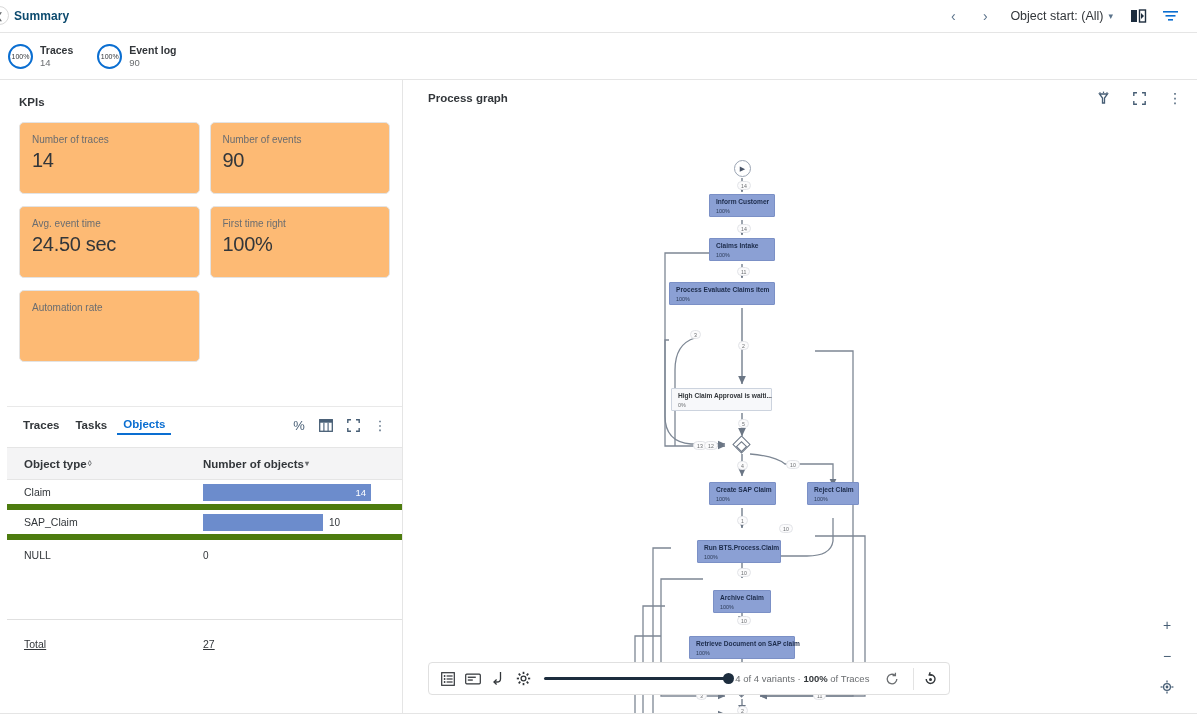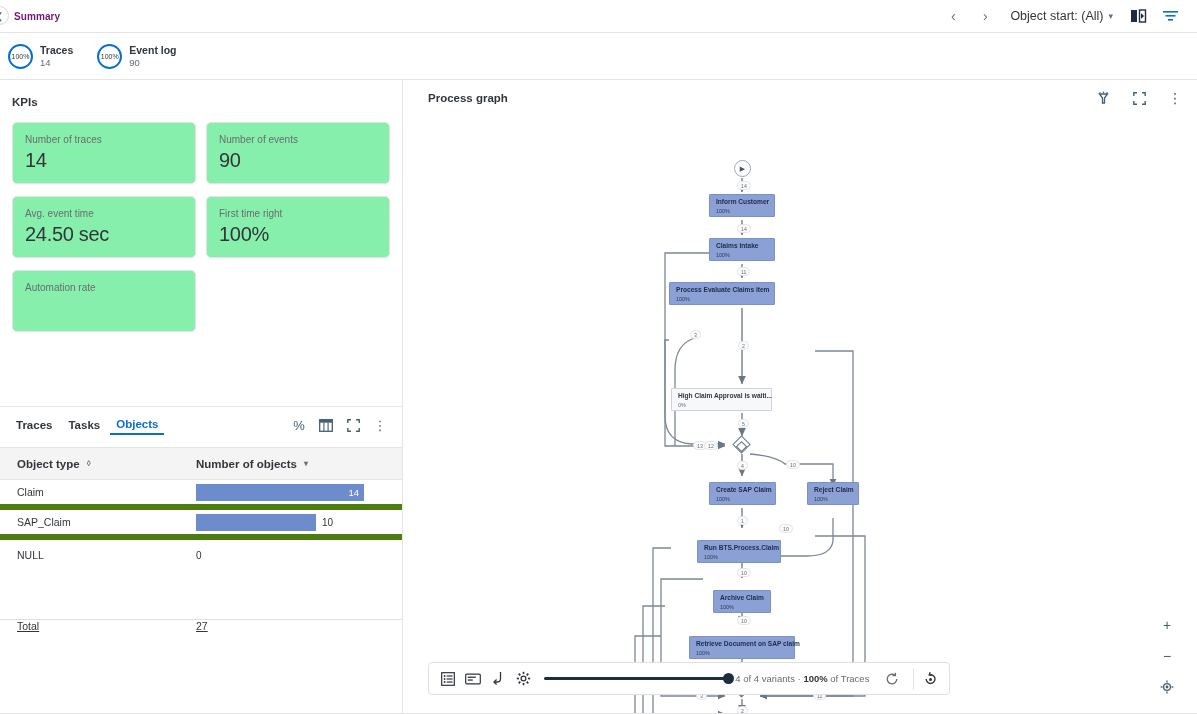--- a/index.html
+++ b/index.html
@@ -18,22 +18,22 @@
     border-bottom: 1px solid #e5e5e5;
   }
   .collapse-knob {
     position: absolute; left: -10px; top: 6px;
     width: 19px; height: 19px; border-radius: 50%;
     border: 1px solid #d9d9d9; background: #fff;
     display: flex; align-items: center; justify-content: center;
     font-size: 9px; color: #6a6d70;
   }
   .page-title {
-    margin-left: 14px; font-size: 10px; font-weight: bold;
-    color: #701a75; letter-spacing: .1px;
+    margin-left: 14px; font-size: 12px; font-weight: bold;
+    color: #0c4a6e; letter-spacing: .1px;
   }
   .topbar-right {
     margin-left: auto; display: flex; align-items: center;
     gap: 2px; padding-right: 12px;
   }
   .tb-icon {
     width: 30px; height: 28px; display: flex; align-items: center;
     justify-content: center; color: #5b738b; font-size: 14px;
   }
   .tb-sel {
@@ -55,28 +55,28 @@
     align-items: center; justify-content: center;
     font-size: 7px; color: #32363a; font-weight: 500;
   }
   .mini-txt { line-height: 1.2; }
   .mini-txt .lbl { font-size: 10.5px; font-weight: bold; color: #32363a; }
   .mini-txt .val { font-size: 9.5px; color: #6a6d70; }
 
   
   .left-panel {
     position: absolute; left: 0; top: 80px; width: 403px; height: 634px;
-    background: #fff; border-right: 1px solid #e5e5e5;
+    background: #fff; border-right: 1px solid #e5e5e5; padding-left: 7px;
   }
   .kpi-section { padding: 14px 12px 10px 12px; border-bottom: 1px solid #e9e9e9; height: 327px;}
   .kpi-title { font-size: 11.5px; font-weight: bold; color: #32363a; margin: 2px 0 14px 0; }
   .kpi-grid { display: grid; grid-template-columns: 1fr 1fr; gap: 12px 10px; }
   .kpi-card {
-    border: 1px solid #e3e3e3; border-radius: 5px; background: #86efac;
-    padding: 11px 12px 13px 12px; height: 62px;
+    border: 1px solid #e3e3e3; border-radius: 5px; background: #fdba74;
+    padding: 11px 12px 13px 12px; height: 72px;
   }
   .kpi-card .k-lbl { font-size: 10px; color: #6a6d70; margin-bottom: 4px; }
   .kpi-card .k-val { font-size: 20px; color: #32363a; font-weight: 400; letter-spacing: -.3px;}
 
   
   .tabs-bar {
     display: flex; align-items: center; padding: 0 10px 0 10px;
     height: 32px; margin-top: 2px;
   }
   .tab {
@@ -88,40 +88,40 @@
   .t-icon { color: #475e75; font-size: 13px; display:flex; align-items:center; justify-content:center; width:16px;}
 
   
   .tbl { margin-top: 6px; }
   .tbl-head {
     display: flex; background: #f4f4f5; height: 33px; align-items: center;
     border-top: 1px solid #e5e5e5; border-bottom: 1px solid #e5e5e5;
   }
   .th {
     font-size: 11.5px; font-weight: bold; color: #32363a;
-    display: flex; align-items: center; gap: 7px;
+    display: flex; align-items: center; gap: 1px;
   }
   .th.c1 { width: 196px; padding-left: 17px; }
   .th.c2 { flex: 1; }
   .sort-ic { font-size: 8px; color: #6a6d70; }
   .tbl-row {
     display: flex; align-items: center; height: 30px;
     border-bottom: 6px solid #4d7c0f; font-size: 10.5px; color: #32363a;
   }
   .td.c1 { width: 196px; padding-left: 17px; }
   .td.c2 { flex: 1; padding-right: 28px; display: flex; align-items: center; }
   .bar {
     height: 17px; background: #6c8ccc; display: flex;
     align-items: center; justify-content: flex-end; padding-right: 5px;
     color: #fff; font-size: 9.5px;
   }
   .bar-out { font-size: 10px; color: #32363a; margin-left: 6px; }
   .total-sep { border-top: 1px solid #e0e0e0; margin-top: 49px; }
   .total-row {
-    display: flex; align-items: flex-start; height: 30px;
+    display: flex; align-items: flex-end; height: 30px;
     font-size: 10.5px; color: #32363a; text-decoration: underline;
   }
 
   
   .graph-panel {
     position: absolute; left: 403px; top: 80px; width: 794px; height: 634px;
     background: #fff;
   }
   .graph-head {
     display: flex; align-items: center; height: 36px; padding: 0 14px 0 25px; justify-content: center;

